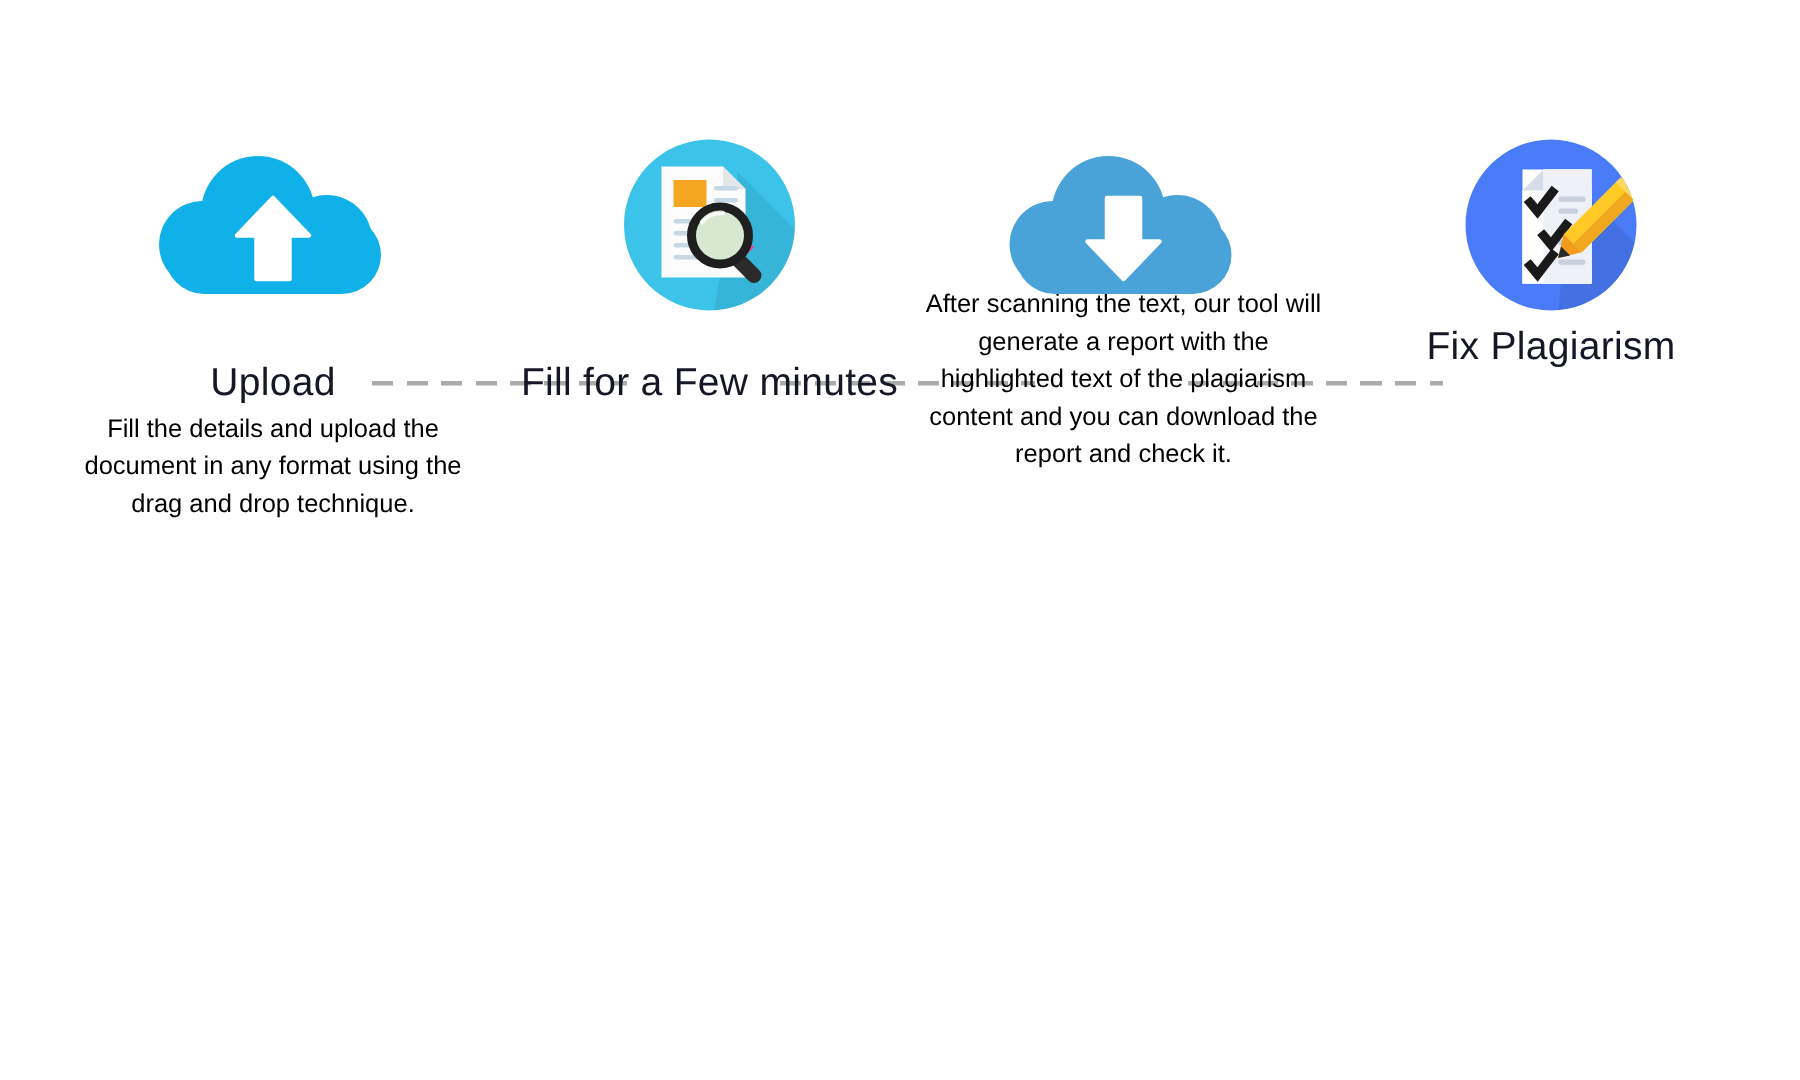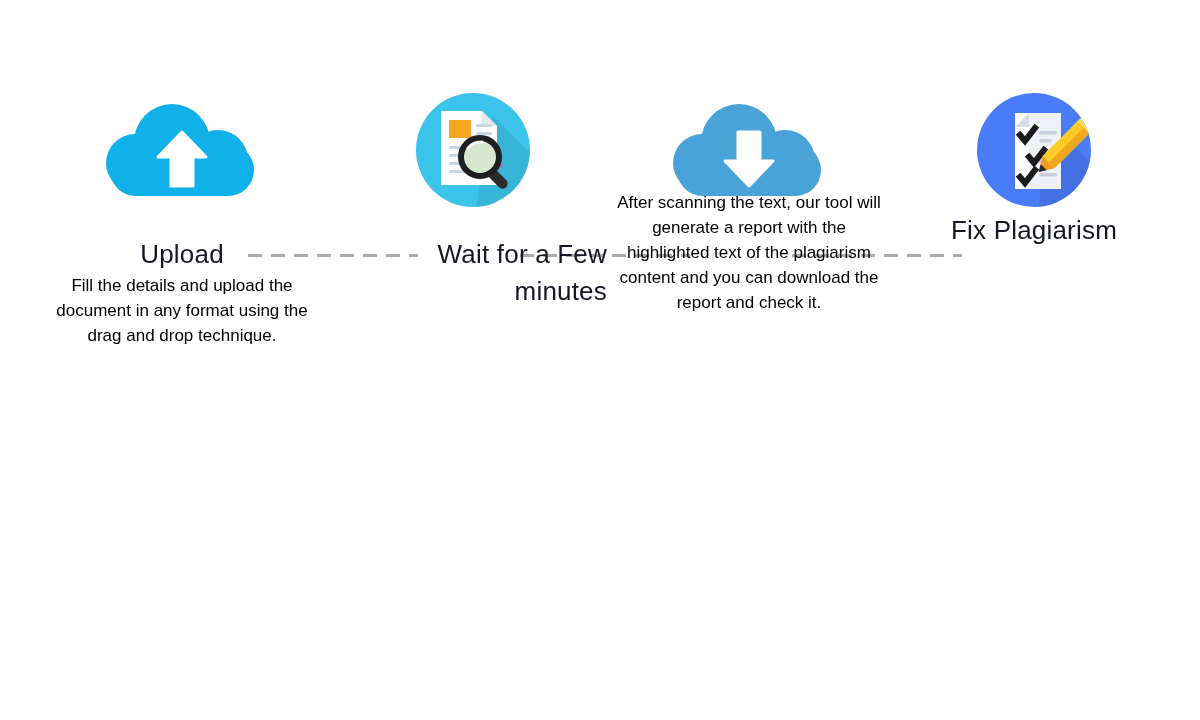--- a/index.html
+++ b/index.html
@@ -187,21 +187,21 @@
           <rect x="33" y="77" width="25" height="3" rx="1.5" fill="#c8d7e4"></rect>
 
           <rect x="76" y="72" width="10" height="26" rx="5" transform="rotate(-45 81 85)" fill="#2b2b2b"></rect>
           <rect x="74" y="66" width="10" height="11" transform="rotate(-45 79 71)" fill="#ec4899"></rect>
 
           <circle cx="64" cy="64" r="19" fill="#d8e8d0" stroke="#1f1f1f" stroke-width="6"></circle>
           <path d="M52 55 a16 16 0 0 1 14 -6" stroke="#ffffff" stroke-width="3" fill="none" opacity="0.8" stroke-linecap="round"></path>
         </svg>
       </div>
     </div>
-    <h3 class="step-title">Wait for a Few minutes</h3>
+    <h3 class="step-title">Fill for a Few minutes</h3>
   </div>
 
   <div class="step step-3">
     <div class="icon-wrap">
       <div class="cloud cloud-down">
         <div class="lobe l-left"></div>
         <div class="lobe l-big"></div>
         <div class="lobe l-right"></div>
         <div class="base"></div>
         <svg class="arrow" width="52" height="60" viewBox="0 0 52 60">

